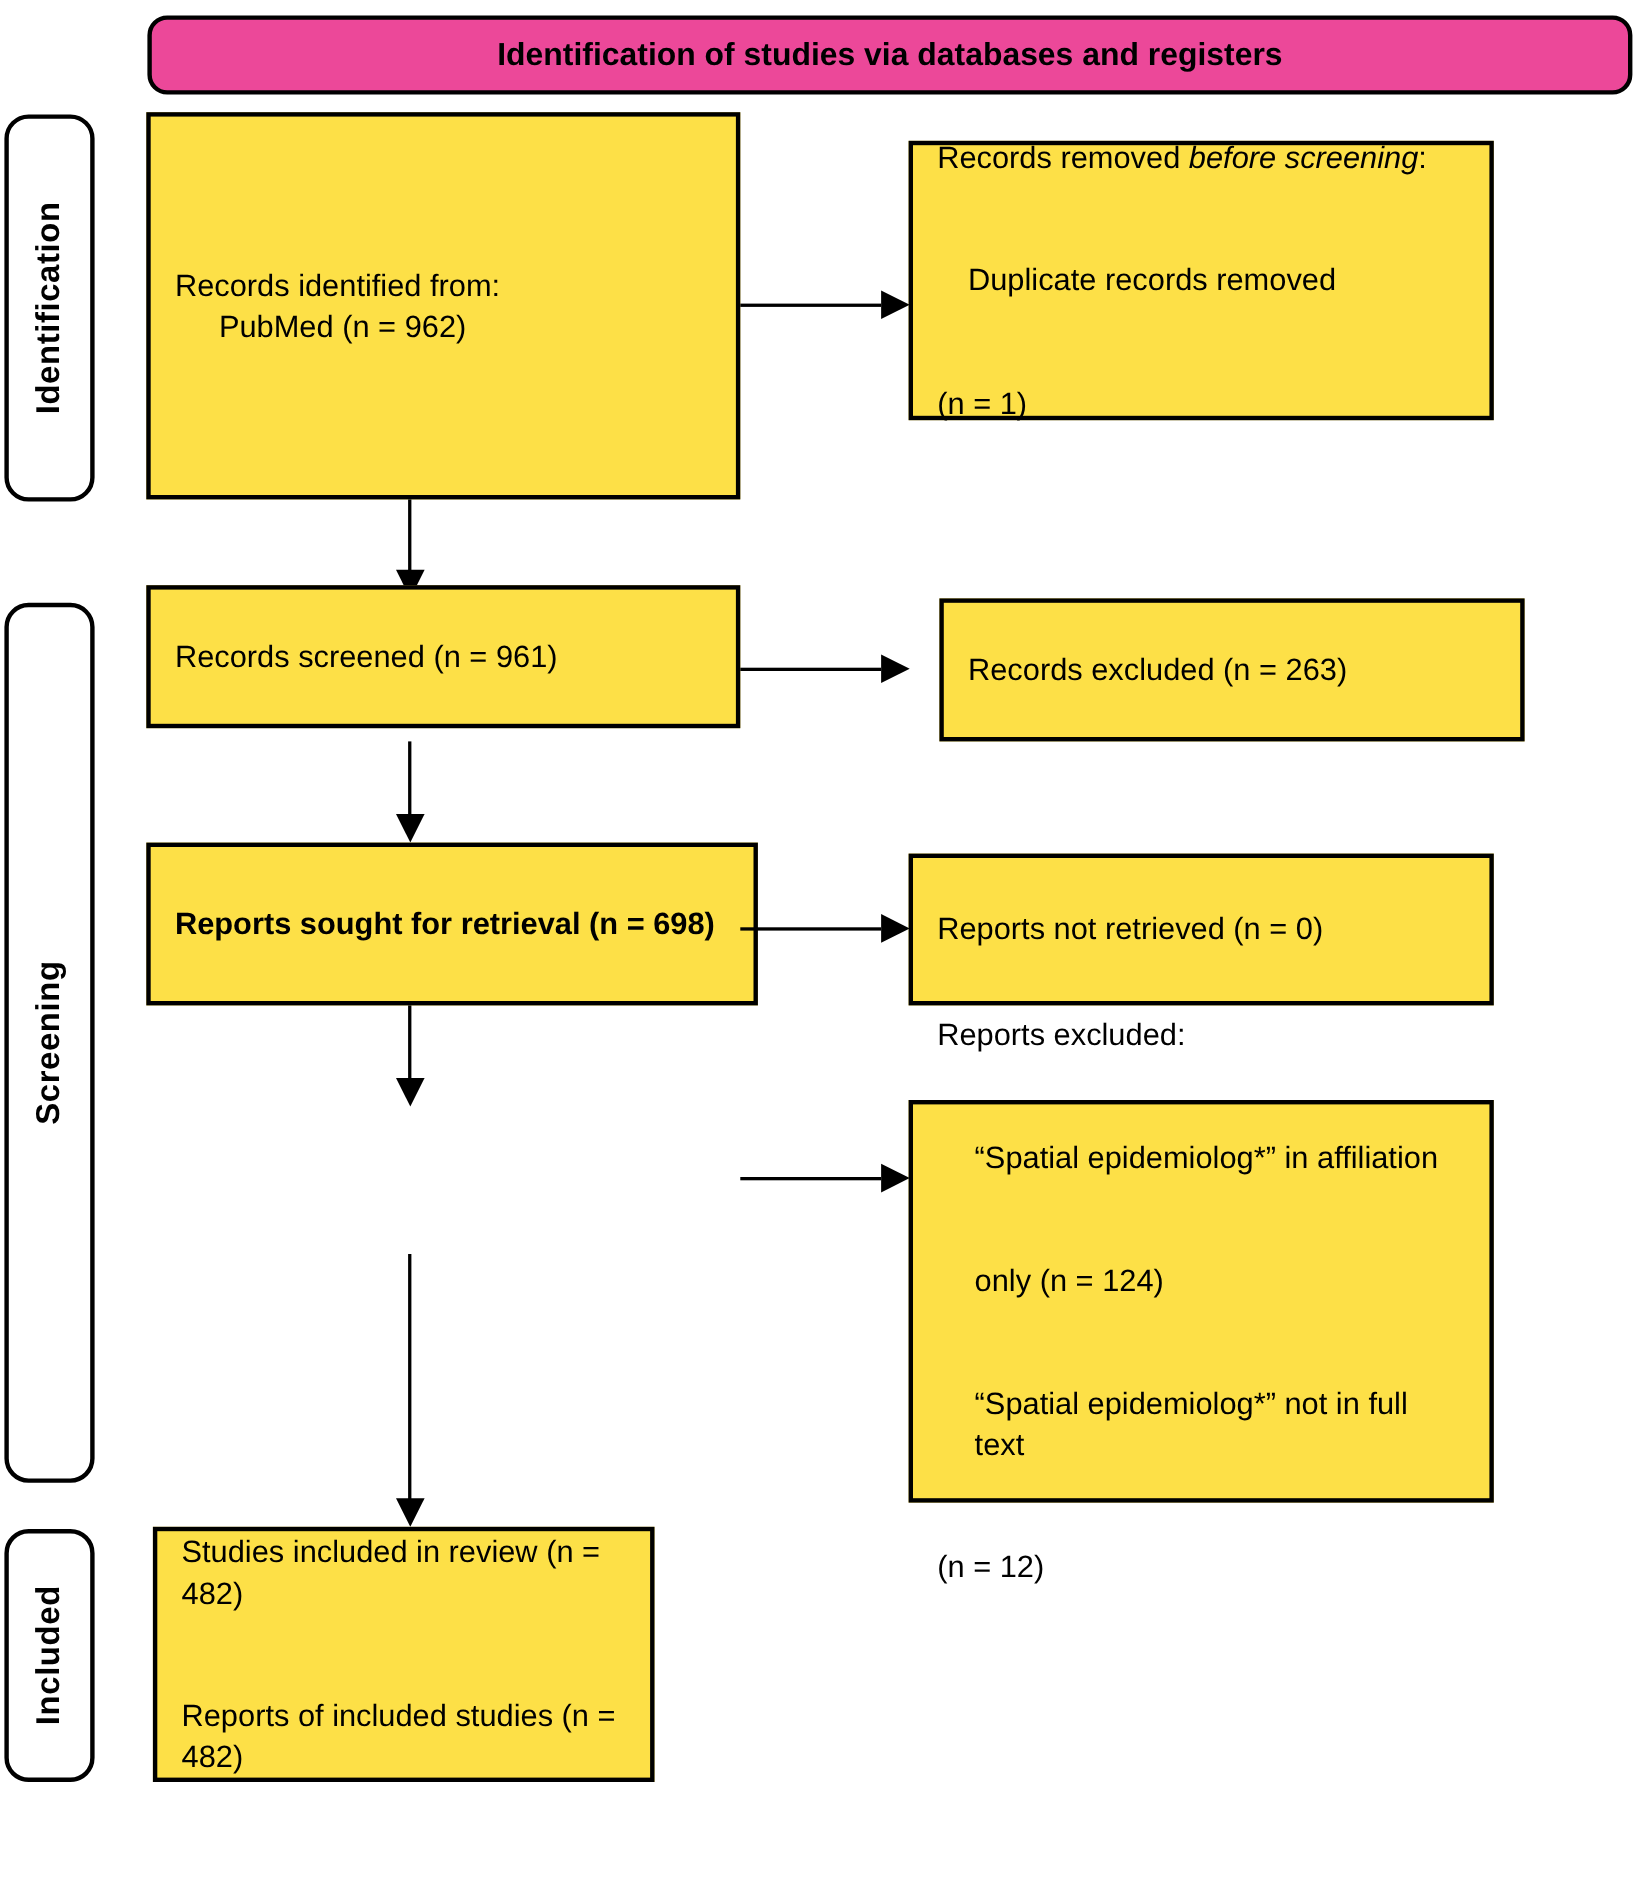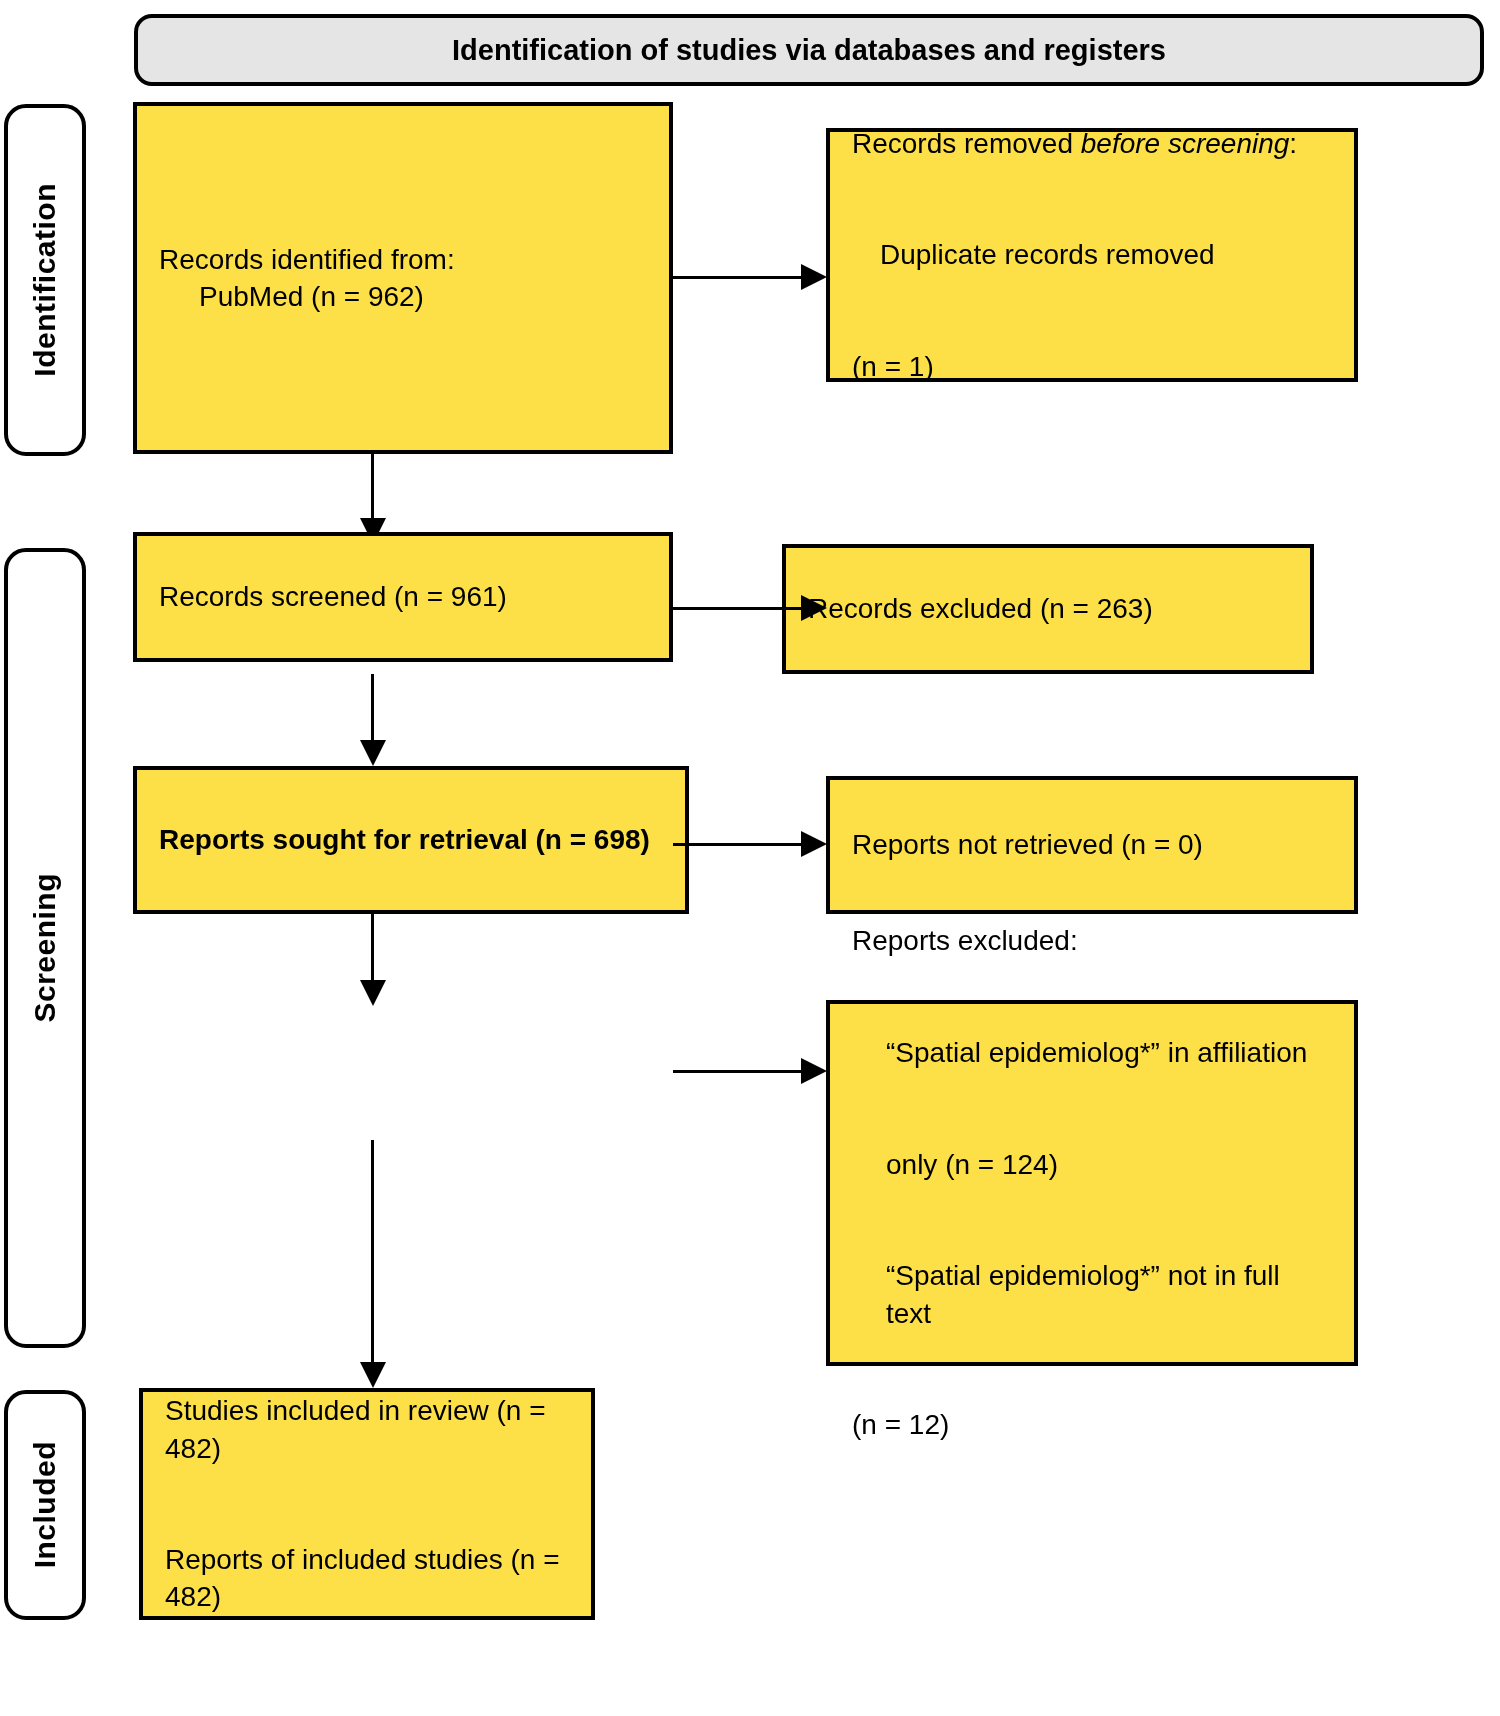--- a/index.html
+++ b/index.html
@@ -39,21 +39,21 @@
     letter-spacing: 0.5px;
     white-space: nowrap;
     line-height: 1;
   }
 
   
   .header-banner {
     position: absolute;
     border: 4px solid #000000;
     border-radius: 18px;
-    background: #e5e5e5;
+    background: #ec4899;
     box-sizing: border-box;
     display: flex;
     align-items: center;
     justify-content: center;
   }
   .header-title {
     font-weight: bold;
     font-size: 29px;
     text-align: center;
     line-height: 1.2;
@@ -143,21 +143,21 @@
   <div class="hline" style="left:673px; top:276px; width:128px;"></div>
   <div class="arrow-right" style="left:801px; top:264px;"></div>
 
   <div class="vline" style="left:371px; top:454px; height:72px;"></div>
   <div class="arrow-down" style="left:360px; top:518px;"></div>
 
   <div class="flow-box" style="left:133px; top:532px; width:540px; height:130px;">
     <div class="box-text">Records screened (n = 961)</div>
   </div>
 
-  <div class="flow-box" style="left:782px; top:544px; width:532px; height:130px;text-align:center;">
+  <div class="flow-box" style="left:854px; top:544px; width:532px; height:130px;text-align:center;">
     <div class="box-text">Records excluded (n = 263)</div>
   </div>
 
   <div class="hline" style="left:673px; top:607px; width:128px;"></div>
   <div class="arrow-right" style="left:801px; top:595px;"></div>
 
   <div class="vline" style="left:371px; top:674px; height:72px;"></div>
   <div class="arrow-down" style="left:360px; top:740px;"></div>
 
   <div class="flow-box" style="left:133px; top:766px; width:556px; height:148px;font-weight:bold;">

